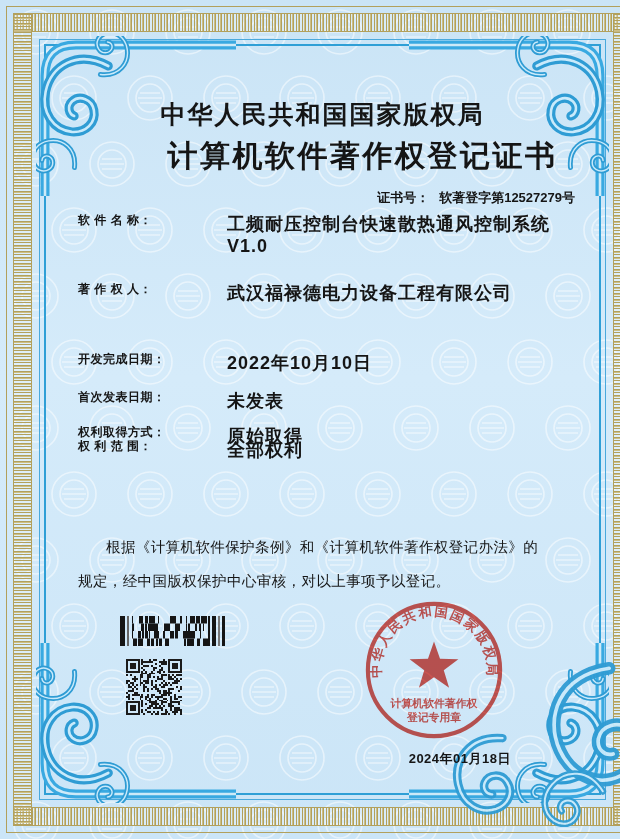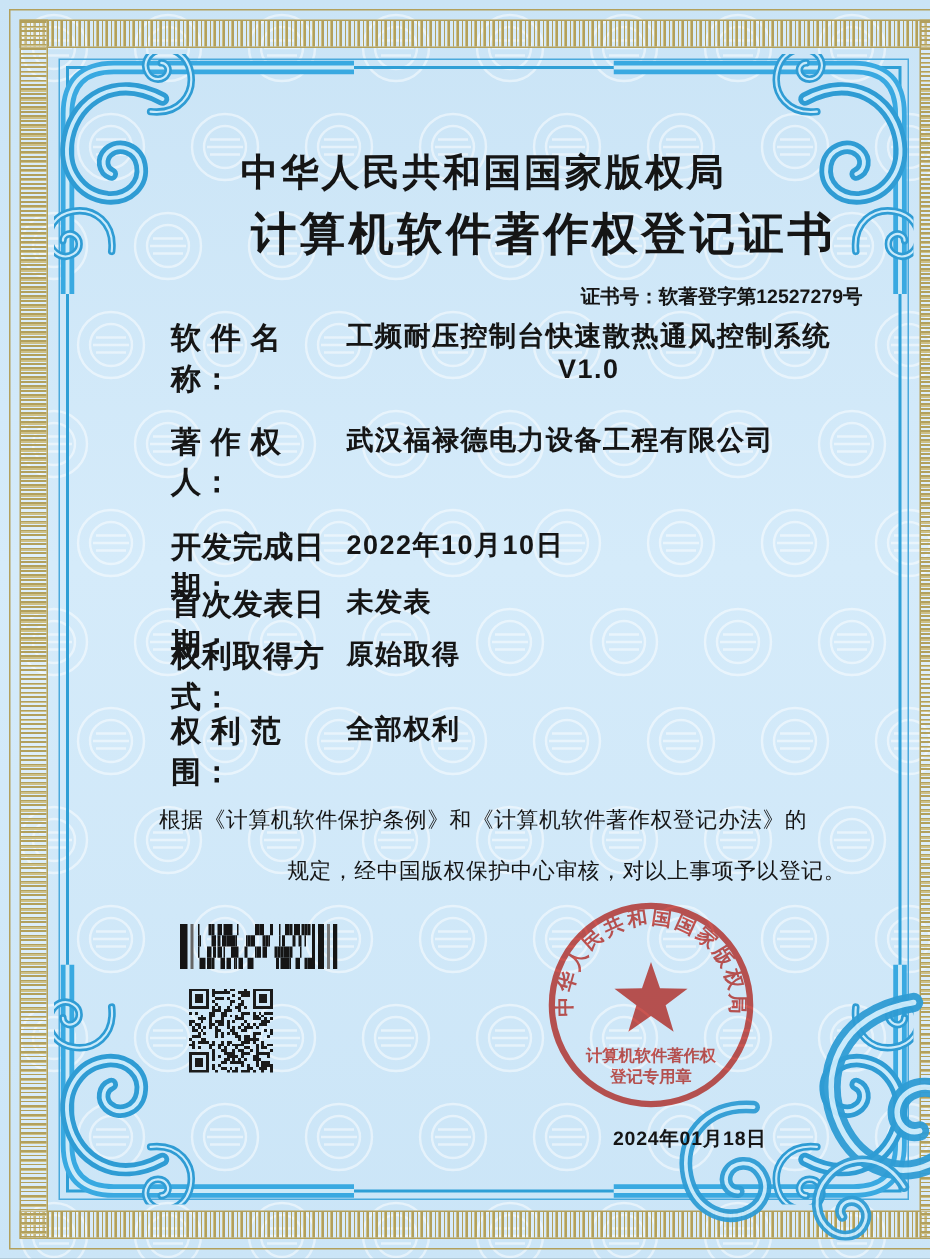--- a/index.html
+++ b/index.html
@@ -32,29 +32,29 @@
   .cbl{stroke:#cdeaf8;stroke-width:2.6;fill:none;}
   .wave-br{position:absolute;right:16px;bottom:12px;width:210px;height:170px;z-index:3;
            opacity:.95;pointer-events:none;}
   
   .content{position:absolute;inset:0;z-index:4;}
   .t1{position:absolute;top:98px;left:0;width:100%;text-align:center;
       font-size:25px;font-weight:bold;letter-spacing:2px;}
   .t2{position:absolute;top:136px;left:0;width:100%;text-align:center;
       font-size:30px;font-weight:bold;letter-spacing:2.5px;margin-left:40px;}
   .certno{position:absolute;top:189px;right:70px;font-size:13px;font-weight:bold;}
-  .certno .cl{text-align:center;}
+  .certno .cl{margin-right:10px;text-align:center;}
   .row{position:absolute;left:78px;font-weight:bold;}
-  .lbl{display:inline-block;width:117px;font-size:20px;vertical-align:top;letter-spacing:.5px;margin-left:36px;}
-  .val{display:inline-block;font-size:18px;letter-spacing:1px;vertical-align:top;}
-  .val .v2{display:block;text-align:center;}
+  .lbl{display:inline-block;width:117px;font-size:12px;vertical-align:top;letter-spacing:.5px;}
+  .val{display:inline-block;font-size:18px;letter-spacing:1px;vertical-align:top;margin-left:32px;}
+  .val .v2{display:block;}
   .statement{position:absolute;left:78px;top:530px;width:486px;
              font-size:14.5px;font-weight:normal;letter-spacing:.4px;line-height:34px;}
   .statement .s1{text-indent:28px;white-space:nowrap;}
-  .statement .s2{white-space:nowrap;text-align:right;}
+  .statement .s2{white-space:nowrap;}
   .barcode{position:absolute;left:120px;top:616px;}
   .qr{position:absolute;left:126px;top:659px;}
   .seal{position:absolute;left:360px;top:596px;width:148px;height:148px;z-index:6;
         mix-blend-mode:multiply;opacity:.92;}
   .seal text{font-family:"Liberation Sans", sans-serif;font-weight:bold;fill:#dd4a42;}
   .issue-date{position:absolute;left:355px;top:750px;width:156px;text-align:right;
               font-size:13px;font-weight:bold;z-index:5;letter-spacing:.5px;}
 </style>
 </head>
 <body>
@@ -683,21 +683,21 @@
     </div>
     <div class="row" style="top:351px">
       <span class="lbl">开发完成日期：</span><span class="val">2022年10月10日</span>
     </div>
     <div class="row" style="top:424px">
       <span class="lbl">权利取得方式：</span><span class="val">原始取得</span>
     </div>
     <div class="row" style="top:389px">
       <span class="lbl">首次发表日期：</span><span class="val">未发表</span>
     </div>
-    <div class="row" style="top:474px">
+    <div class="row" style="top:438px">
       <span class="lbl">权 利 范 围：</span><span class="val">全部权利</span>
     </div>
 
     <div class="statement">
       <div class="s1">根据《计算机软件保护条例》和《计算机软件著作权登记办法》的</div>
       <div class="s2">规定，经中国版权保护中心审核，对以上事项予以登记。</div>
     </div>
 
     <svg id="barcode-svg" class="barcode" width="105" height="30">
         <rect x="0" y="0" width="5" height="30" fill="#151515"></rect>

